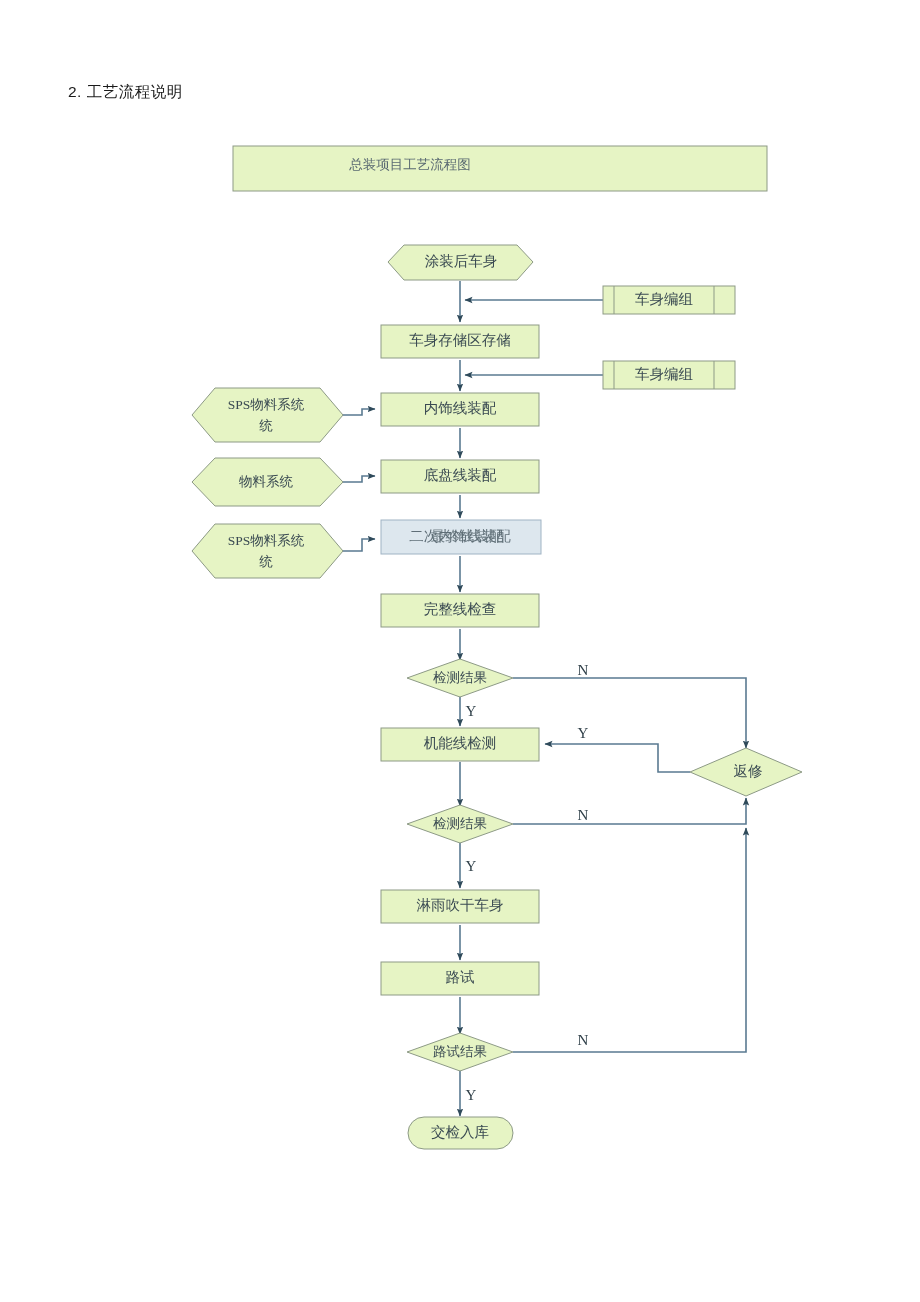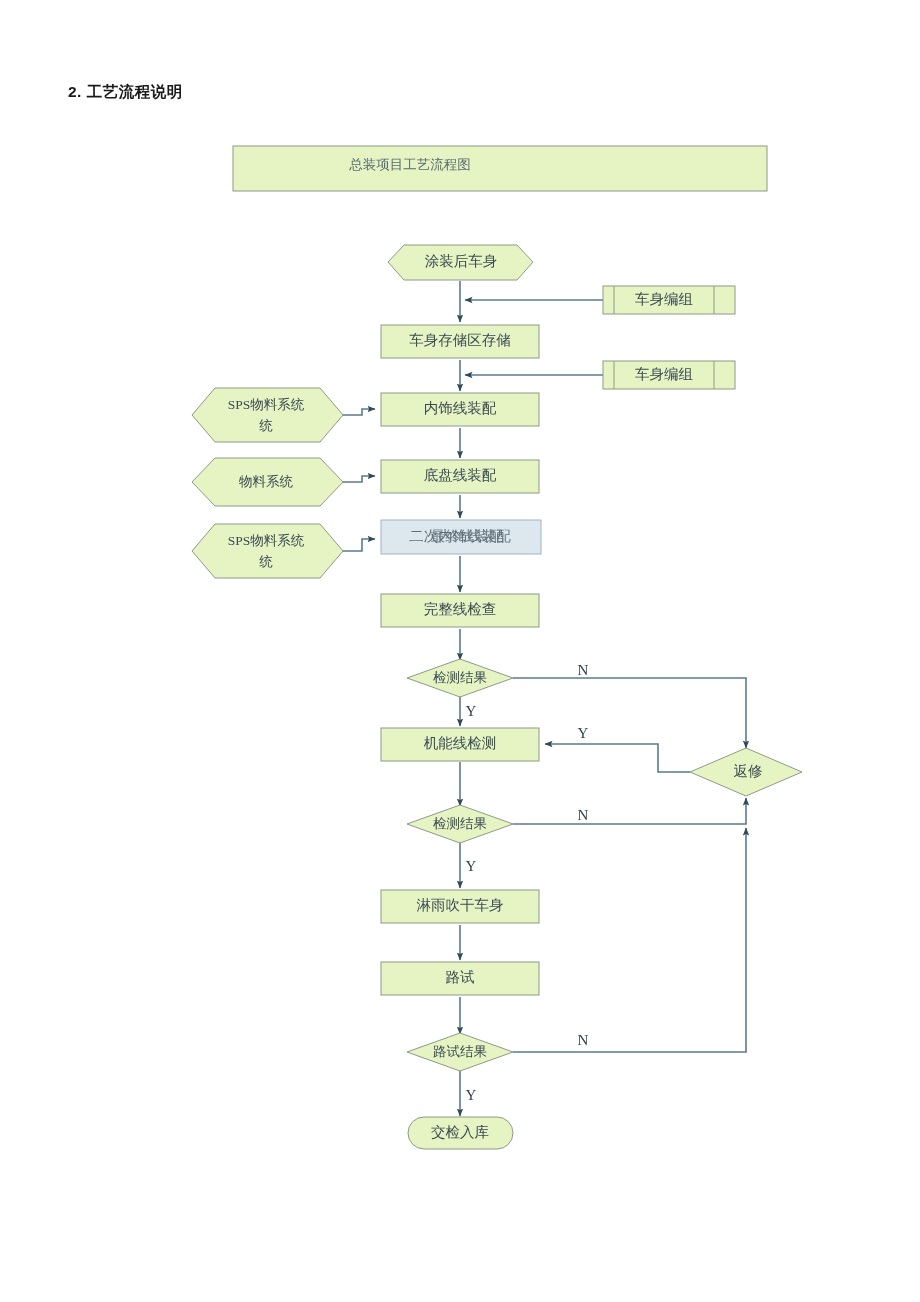--- a/index.html
+++ b/index.html
@@ -17,21 +17,21 @@
   .page {
     position: absolute;
     inset: 0;
     background: #ffffff;
   }
   .heading {
     position: absolute;
     left: 68px;
     top: 82px;
     font-family: "Liberation Sans", "DejaVu Sans", sans-serif;
-    font-weight: bold;
+    font-weight: normal;
     font-size: 15.5px;
     color: #1a1a1a;
     letter-spacing: 0.5px;
     white-space: nowrap;
   }
   .flow-wrap {
     position: absolute;
     left: 0;
     top: 0;
     width: 920px;

